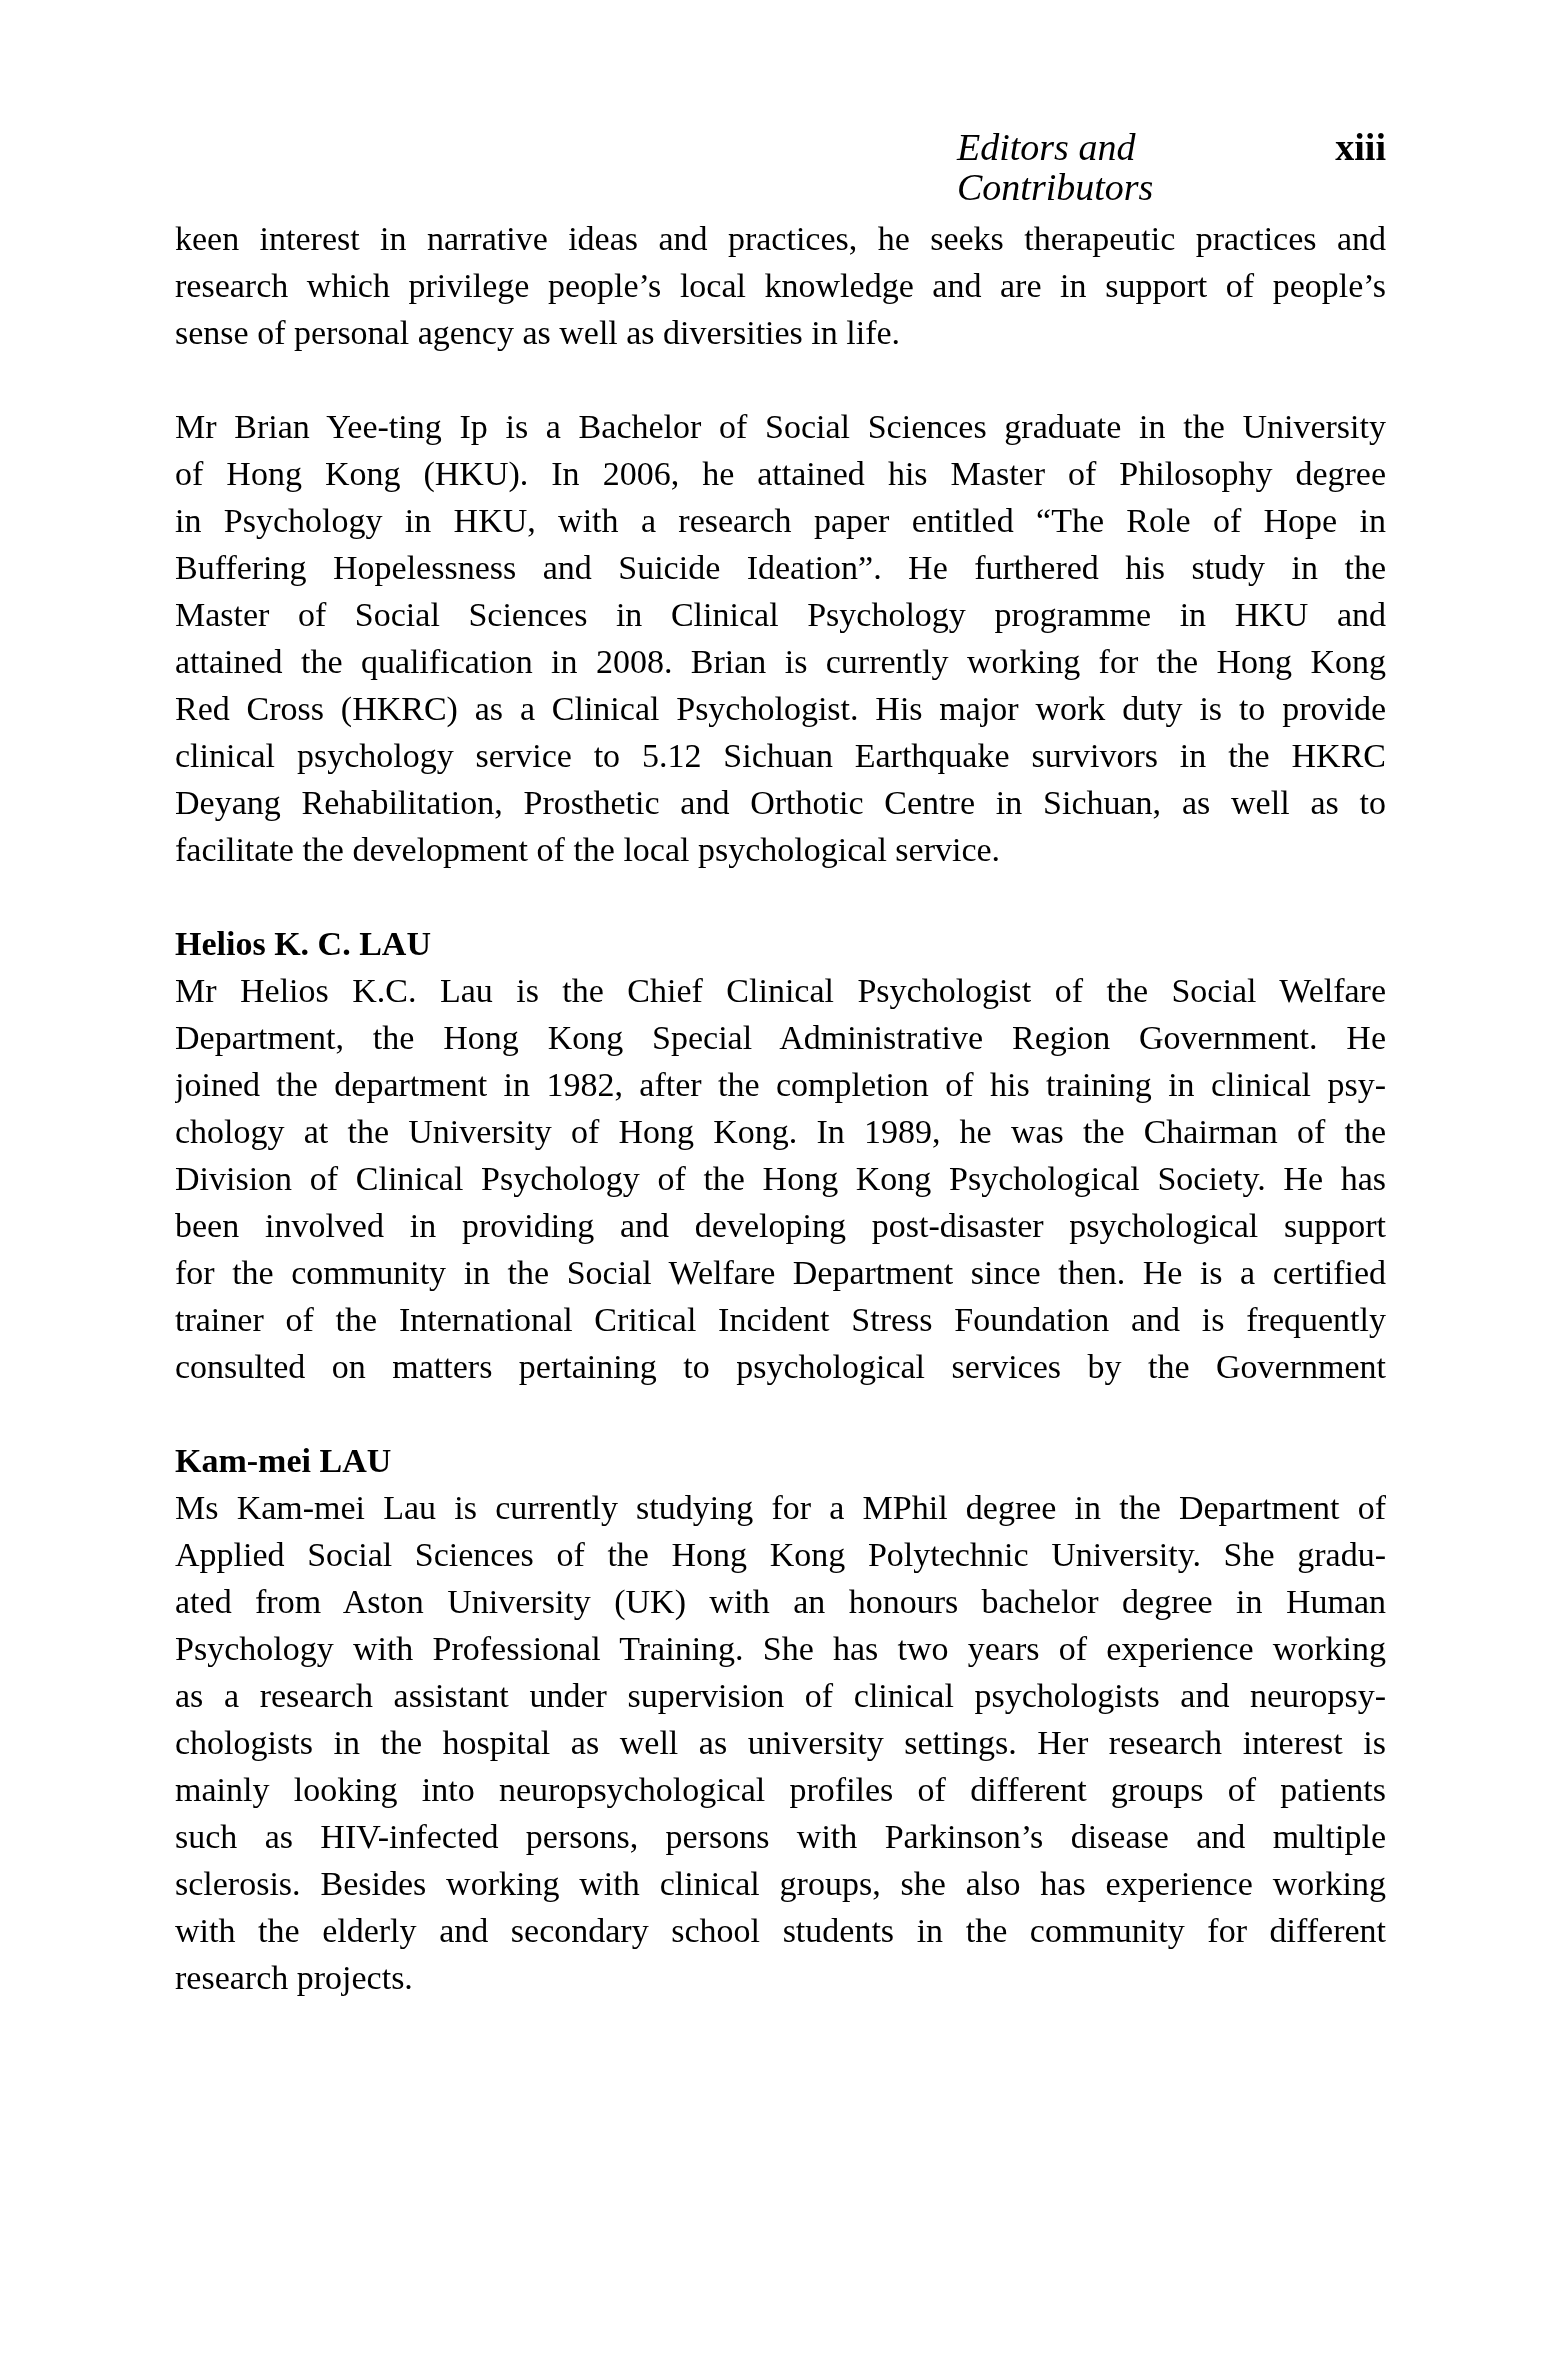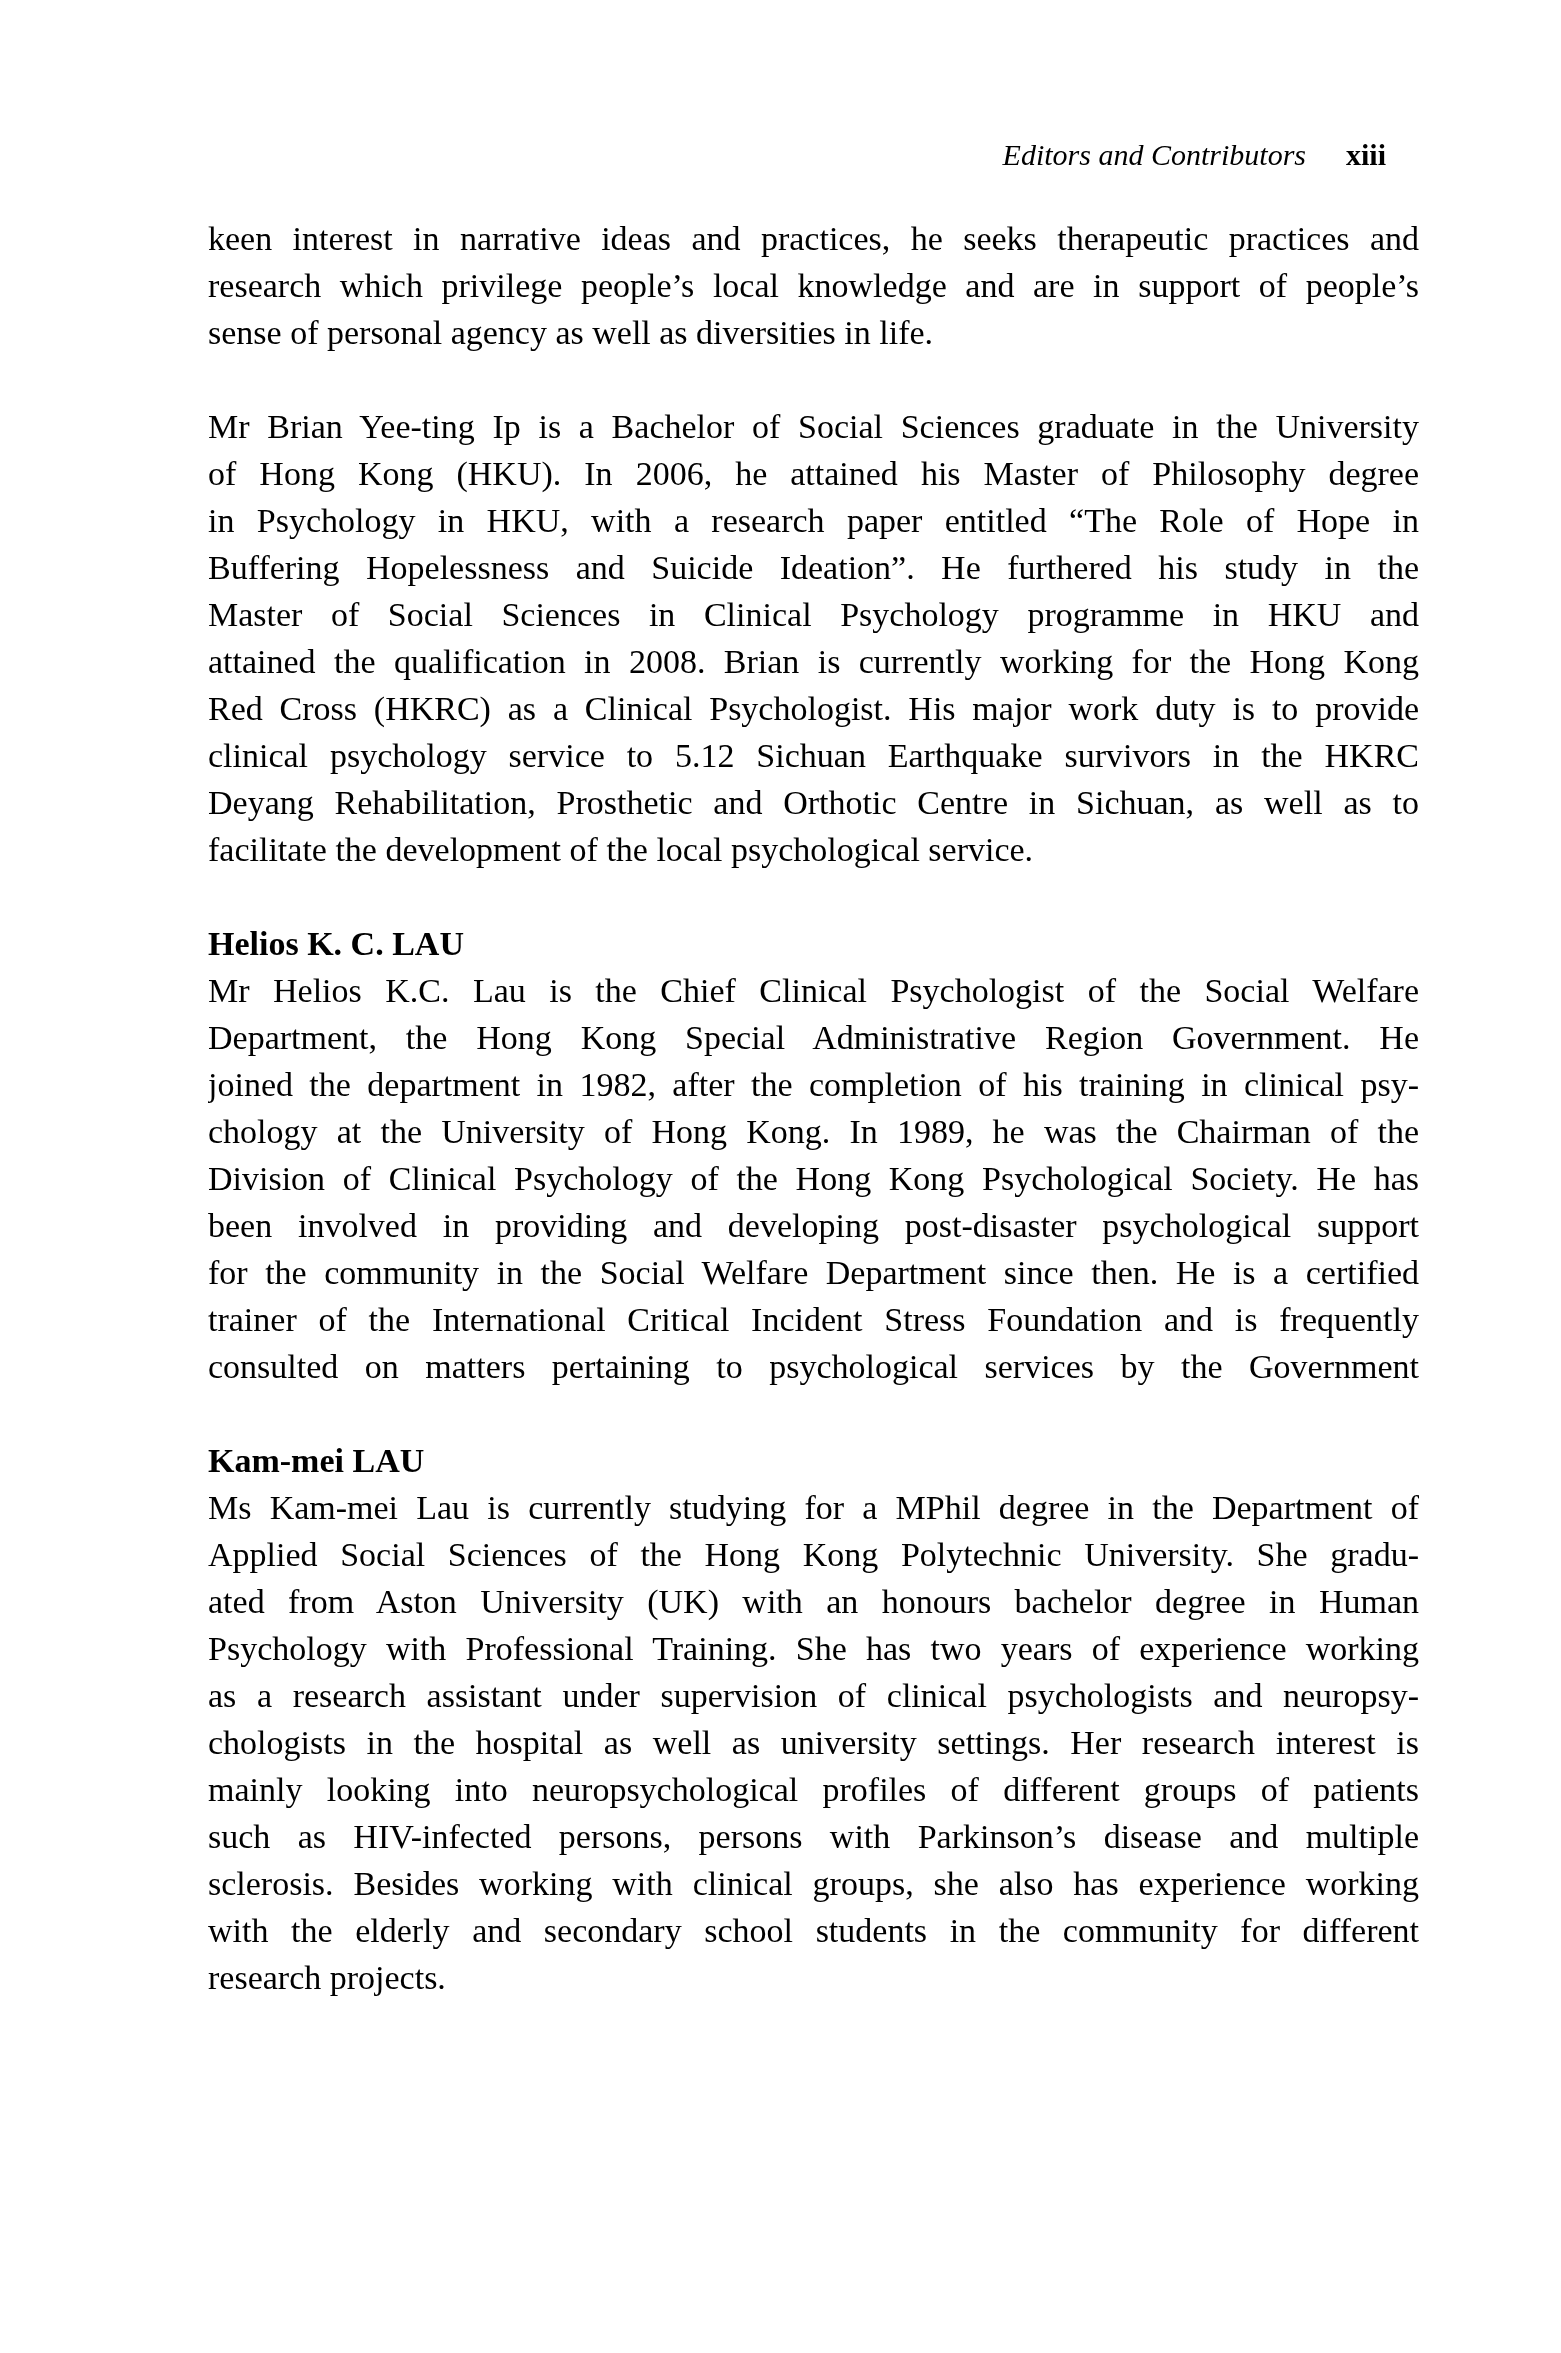--- a/index.html
+++ b/index.html
@@ -17,39 +17,37 @@
   }
   .running-head {
     position: absolute;
     top: 127px;
     left: 957px;
     width: 429px;
     height: 40px;
     display: flex;
     justify-content: flex-end;
     align-items: baseline;
-    font-size: 30px;
+    font-size: 38px;
     line-height: 40px;
-    margin-top: 8px;
   }
   .running-title {
     font-style: italic;
   }
   .page-number {
     font-weight: bold;
     margin-left: 40px;
   }
   .text-column {
     position: absolute;
     left: 175px;
     top: 215px;
     width: 1211px;
     font-size: 34px;
     line-height: 47px;
-    margin-left: 33px;
   }
   .line {
     display: block;
     height: 47px;
     white-space: nowrap;
     text-align: justify;
     text-align-last: justify;
     white-space: normal;
     overflow: hidden;
   }

